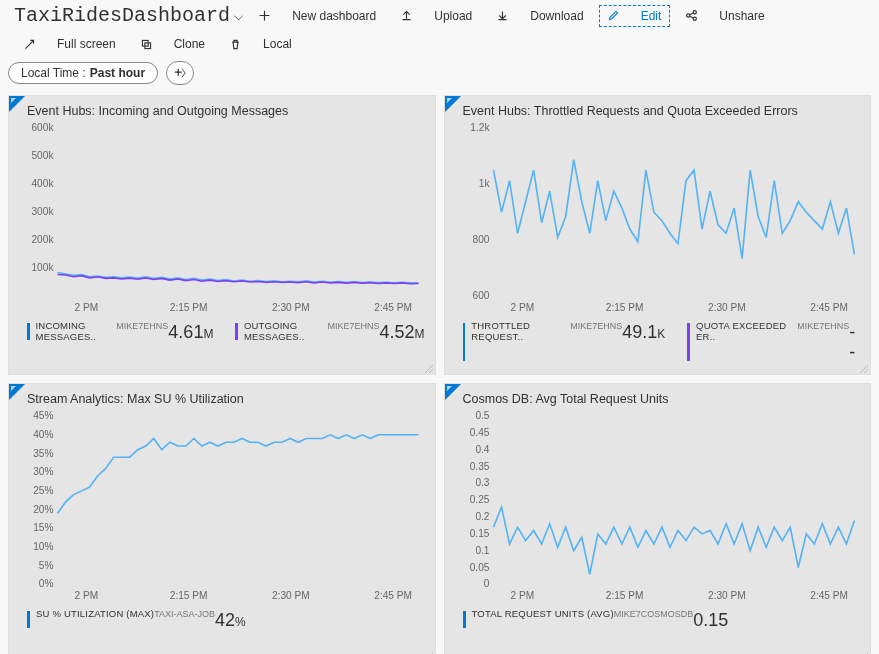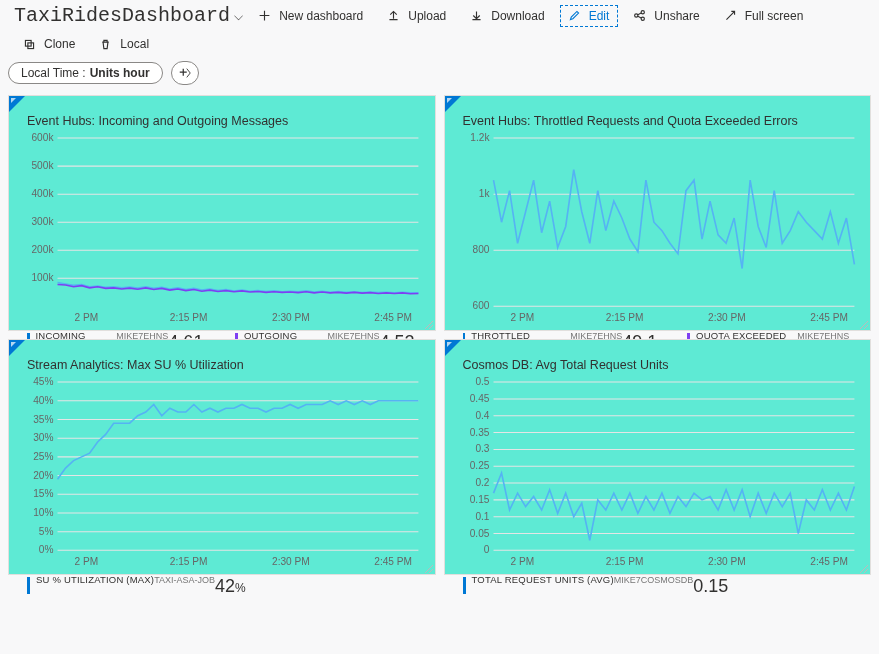--- a/index.html
+++ b/index.html
@@ -16,21 +16,21 @@
     display: flex;
     align-items: center;
     padding: 4px 14px 2px 14px;
     gap: 6px;
     flex-wrap: wrap;
   }
   .title-row { display:flex; align-items:center; gap:4px; }
   .dash-title { font-size: 20px; font-weight: 300; color:#323130;font-family:Liberation Mono, monospace;}
   .chev { font-size:12px; color:#323130; }
   .tbtn {
-    display:flex; align-items:center; gap:8px;
+    display:flex; align-items:center; gap:21px;
     padding:3px 8px; font-size:12px; color:#323130;
     cursor:pointer; border:1px solid transparent;
   }
   .tbtn svg { width:13px; height:13px; stroke:#323130; fill:none; stroke-width:1.4;}
   .tbtn.selected { border:1px dashed #0078d4; color:#0078d4;padding-left:7px;}
   .tbtn.selected svg { stroke:#0078d4;}
   .filter-row {
     display:flex; align-items:center; gap:8px;
     padding:4px 14px 10px 8px;
   }
@@ -43,23 +43,23 @@
   .addf {
     border:1px solid #8a8886; border-radius:14px;
     width:28px; height:24px; display:flex; align-items:center; justify-content:center;
     background:#fff;
   }
   .grid {
     display:grid; grid-template-columns: 1fr 1fr; gap:8px;
     padding: 0 8px 8px 8px;
   }
   .tile {
-    background:#5eead4; border:1px solid #e1dfdd;
-    position:relative; padding: 16px 0 8px 0;
-    height:236px;
+    background:#e5e5e5; border:1px solid #e1dfdd;
+    position:relative; padding: 6px 0 8px 0;
+    height:280px;
   }
   .corner {
     position:absolute; top:0; left:0;
     width:0; height:0;
     border-top:16px solid #0078d4;
     border-right:16px solid transparent;
   }
   .corner::after{
     content:""; position:absolute; top:-14px; left:2px;
     width:0;height:0;
@@ -142,21 +142,21 @@
     <svg viewBox="0 0 16 16">
         <path d="M4 5h8M6 5V3h4v2M5 5l1 8h4l1-8"></path>
       </svg>
     <span>Local</span>
   </div>
 </div>
 
 <div class="filter-row">
   <div class="pill">
     <span>Local Time :</span>
-    <span class="bold">Units hour</span>
+    <span class="bold">Past hour</span>
   </div>
   <div class="addf">
     <svg width="14" height="14" viewBox="0 0 16 16" stroke="#323130" fill="none" stroke-width="1.4">
       <path d="M6 3v8M2 7h8"></path>
         <path d="M10 3l4 5-4 5" stroke-width="1"></path>
     </svg>
   </div>
 </div>
 
 <div class="grid">

